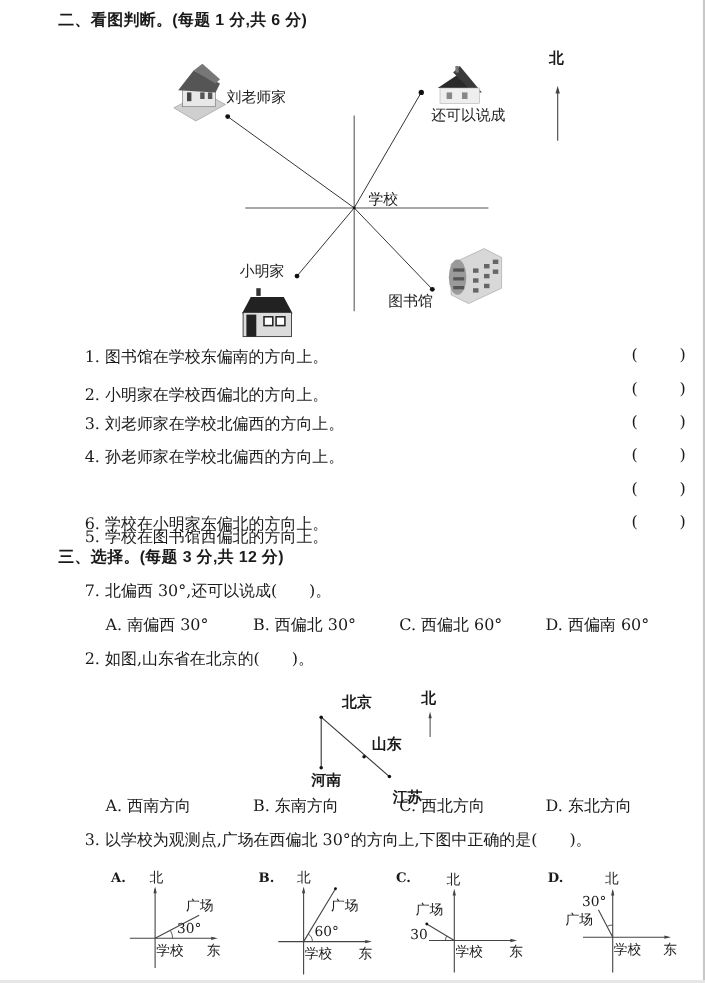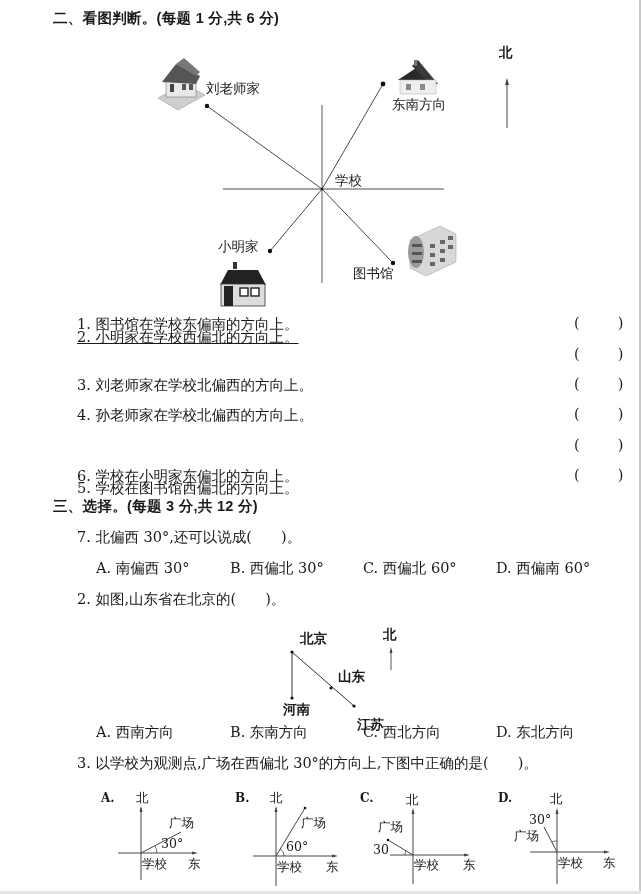--- a/index.html
+++ b/index.html
@@ -85,28 +85,28 @@
     <rect x="233" y="262" width="4" height="7" fill="#333"></rect>
     <polygon points="220,285 228,270 258,270 266,285" fill="#222"></polygon>
     <rect x="221" y="284" width="44" height="22" fill="#dcdcdc" stroke="#333" stroke-width="0.8"></rect>
     <rect x="224" y="286" width="9" height="20" fill="#222"></rect>
     <rect x="240" y="288" width="8" height="8" fill="#fff" stroke="#222" stroke-width="1.4"></rect>
     <rect x="251" y="288" width="8" height="8" fill="#fff" stroke="#222" stroke-width="1.4"></rect>
   </g>
 </svg>
 
 <div class="abs diag-label" style="left:206px; top:80px;">刘老师家</div>
-<div class="abs diag-label" style="left:392px; top:96px;">东南方向</div>
+<div class="abs diag-label" style="left:392px; top:96px;">还可以说成</div>
 <div class="abs diag-label" style="left:335px; top:172px;">学校</div>
 <div class="abs diag-label" style="left:218px; top:238px;">小明家</div>
 <div class="abs diag-label" style="left:353px; top:265px;">图书馆</div>
 <div class="abs diag-label-bold" style="left:499px; top:44px;">北</div>
 
 <div class="abs q" style="left:77px; top:315px;">1. 图书馆在学校东偏南的方向上。</div>
-<div class="abs q" style="left:77px; top:328px;text-decoration:underline;">2. 小明家在学校西偏北的方向上。</div>
+<div class="abs q" style="left:77px; top:350px;">2. 小明家在学校西偏北的方向上。</div>
 <div class="abs q" style="left:77px; top:376px;">3. 刘老师家在学校北偏西的方向上。</div>
 <div class="abs q" style="left:77px; top:406px;">4. 孙老师家在学校北偏西的方向上。</div>
 <div class="abs q" style="left:77px; top:437px;margin-top:42px;">5. 学校在图书馆西偏北的方向上。</div>
 <div class="abs q" style="left:77px; top:467px;">6. 学校在小明家东偏北的方向上。</div>
 
 <div class="abs paren" style="left:574px; top:315px;"><span>(</span><span style="display:inline-block;width:38px;"></span><span>)</span></div>
 <div class="abs paren" style="left:574px; top:346px;"><span>(</span><span style="display:inline-block;width:38px;"></span><span>)</span></div>
 <div class="abs paren" style="left:574px; top:376px;"><span>(</span><span style="display:inline-block;width:38px;"></span><span>)</span></div>
 <div class="abs paren" style="left:574px; top:406px;"><span>(</span><span style="display:inline-block;width:38px;"></span><span>)</span></div>
 <div class="abs paren" style="left:574px; top:437px;"><span>(</span><span style="display:inline-block;width:38px;"></span><span>)</span></div>
@@ -125,21 +125,21 @@
 <svg width="641" height="894">
   <line x1="292" y1="652" x2="292" y2="698" stroke="#333" stroke-width="1"></line>
   <line x1="292" y1="652" x2="354" y2="706" stroke="#333" stroke-width="1"></line>
   <circle cx="292" cy="652" r="1.6" fill="#111"></circle>
   <circle cx="292" cy="698" r="1.6" fill="#111"></circle>
   <circle cx="331" cy="688" r="1.6" fill="#111"></circle>
   <circle cx="354" cy="706" r="1.6" fill="#111"></circle>
   <line x1="391" y1="670" x2="391" y2="650" stroke="#444" stroke-width="0.9"></line>
   <polygon points="391,647 389.5,653 392.5,653" fill="#444"></polygon>
 </svg>
-<div class="abs diag-label-bold" style="left:300px; top:630px;">北京</div>
+<div class="abs diag-label-bold" style="left:311px; top:630px;">北京</div>
 <div class="abs diag-label-bold" style="left:383px; top:626px;">北</div>
 <div class="abs diag-label-bold" style="left:338px; top:668px;">山东</div>
 <div class="abs diag-label-bold" style="left:357px; top:716px;">江苏</div>
 <div class="abs diag-label-bold" style="left:283px; top:701px;">河南</div>
 
 <div class="abs q" style="left:96px; top:723px;">A. 西南方向</div>
 <div class="abs q" style="left:230px; top:723px;">B. 东南方向</div>
 <div class="abs q" style="left:363px; top:723px;">C. 西北方向</div>
 <div class="abs q" style="left:496px; top:723px;">D. 东北方向</div>
 

